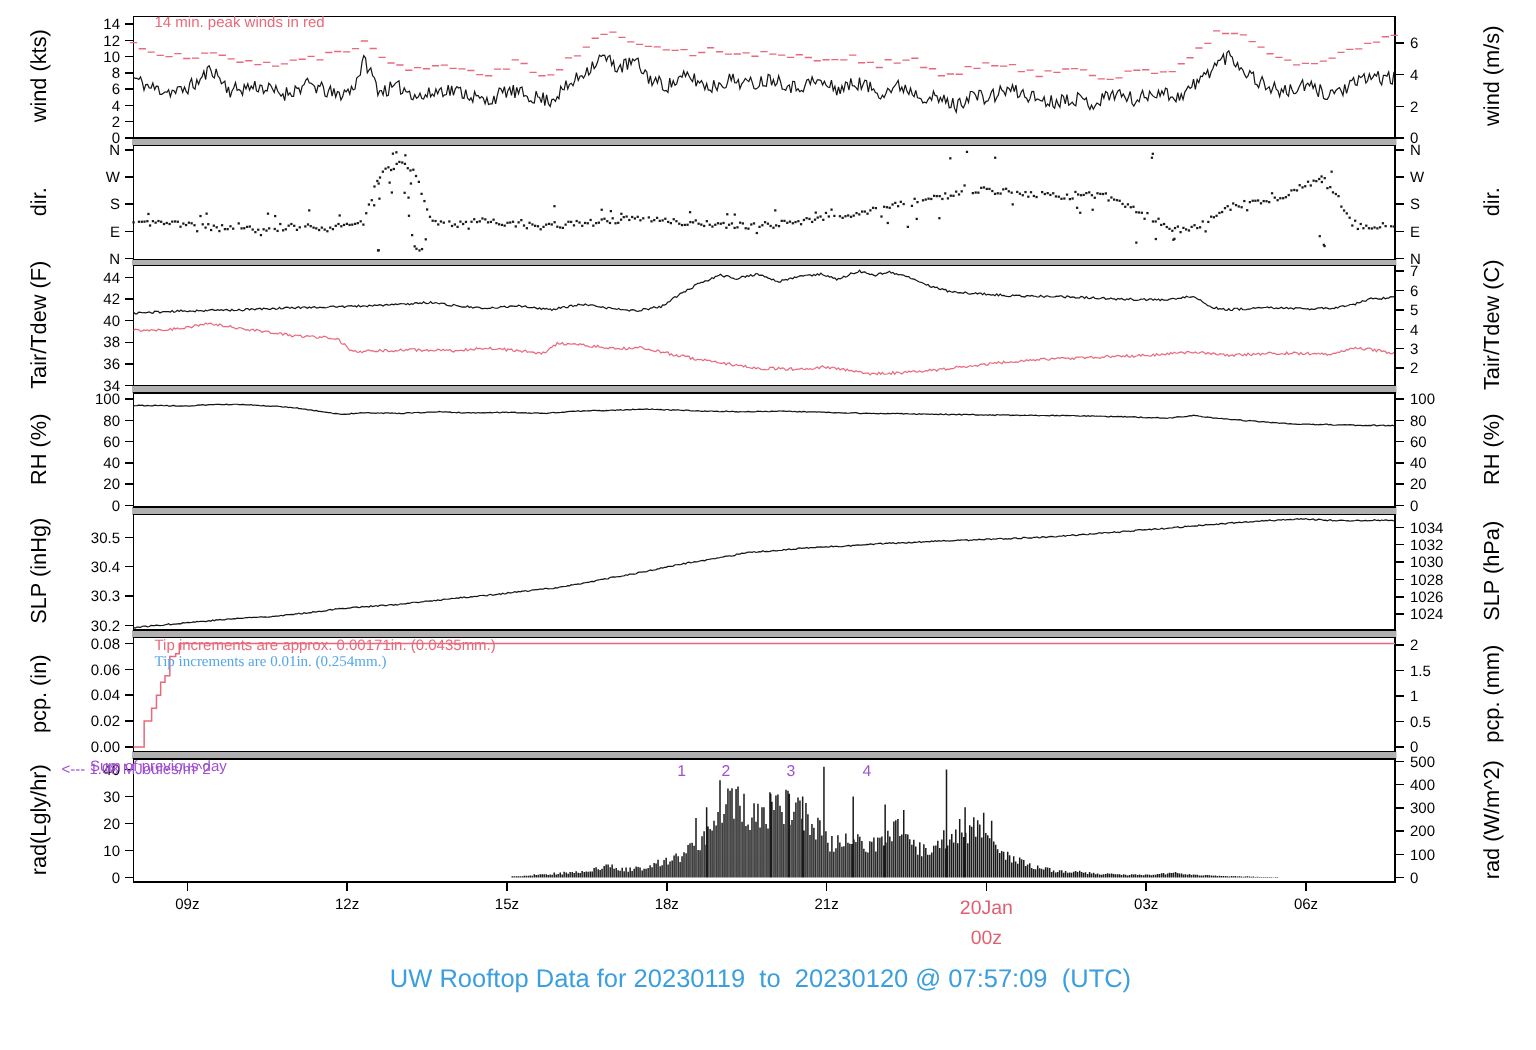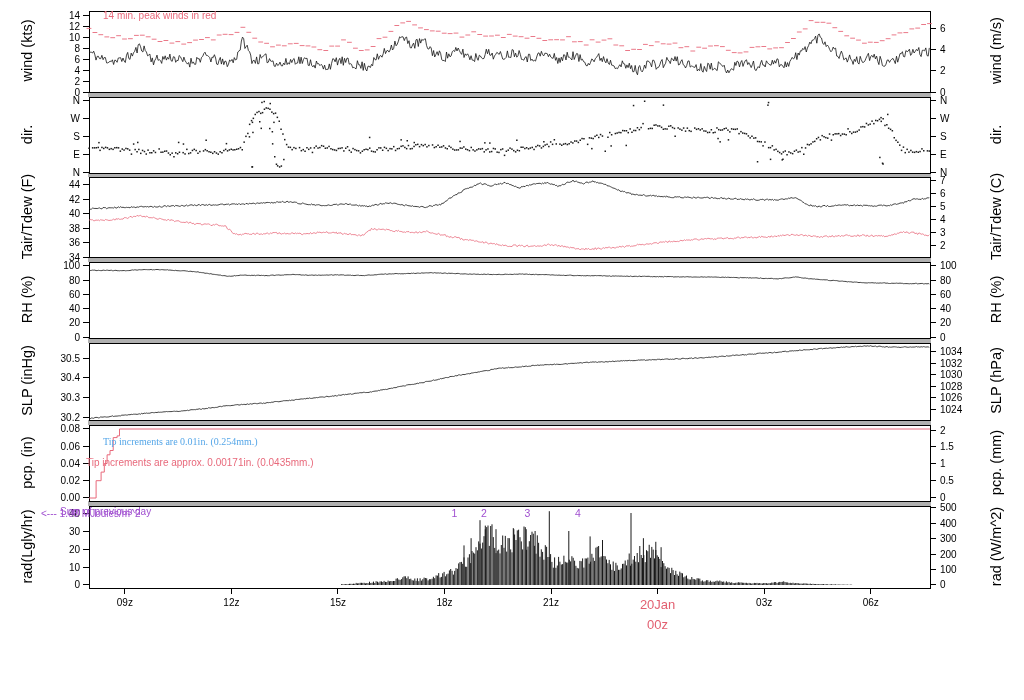--- a/index.html
+++ b/index.html
@@ -736,18 +736,19 @@
 
   <div class="ylab" style="left:911px;top:43px;">wind (m/s)</div>
   <div class="ylab" style="left:911px;top:127px;">dir.</div>
   <div class="ylab" style="left:911px;top:209px;">Tair/Tdew (C)</div>
   <div class="ylab" style="left:911px;top:292px;">RH (%)</div>
   <div class="ylab" style="left:911px;top:373px;">SLP (hPa)</div>
   <div class="ylab" style="left:911px;top:455px;">pcp. (mm)</div>
   <div class="ylab" style="left:911px;top:539px;">rad (W/m^2)</div>
 
   <div class="note" style="left:103px;top:10px;color:#e8697b;">14 min. peak winds in red</div>
-  <div class="note" style="left:86px;top:425px;color:#e8697b;margin-top:32px;">Tip increments are approx. 0.00171in. (0.0435mm.)</div>
+  <div class="note" style="left:103px;top:425px;color:#e8697b;">Tip increments are approx. 0.00171in. (0.0435mm.)</div>
   <div class="note" style="left:103px;top:436px;color:#55a6e8;font-family:Liberation Serif, serif;">Tip increments are 0.01in. (0.254mm.)</div>
   <div class="note" style="left:60px;top:506px;color:#a04fd0;">Sum of previous day</div>
   <div class="note" style="left:41px;top:508px;color:#a04fd0;">&lt;--- 1.08 MJoules/m^2</div>
 
+  <div id="title" style="color: rgb(59, 159, 223);">UW Rooftop Data for 20230119  to  20230120 @ 07:57:09  (UTC)</div>
 </div>
 
 </body></html>

